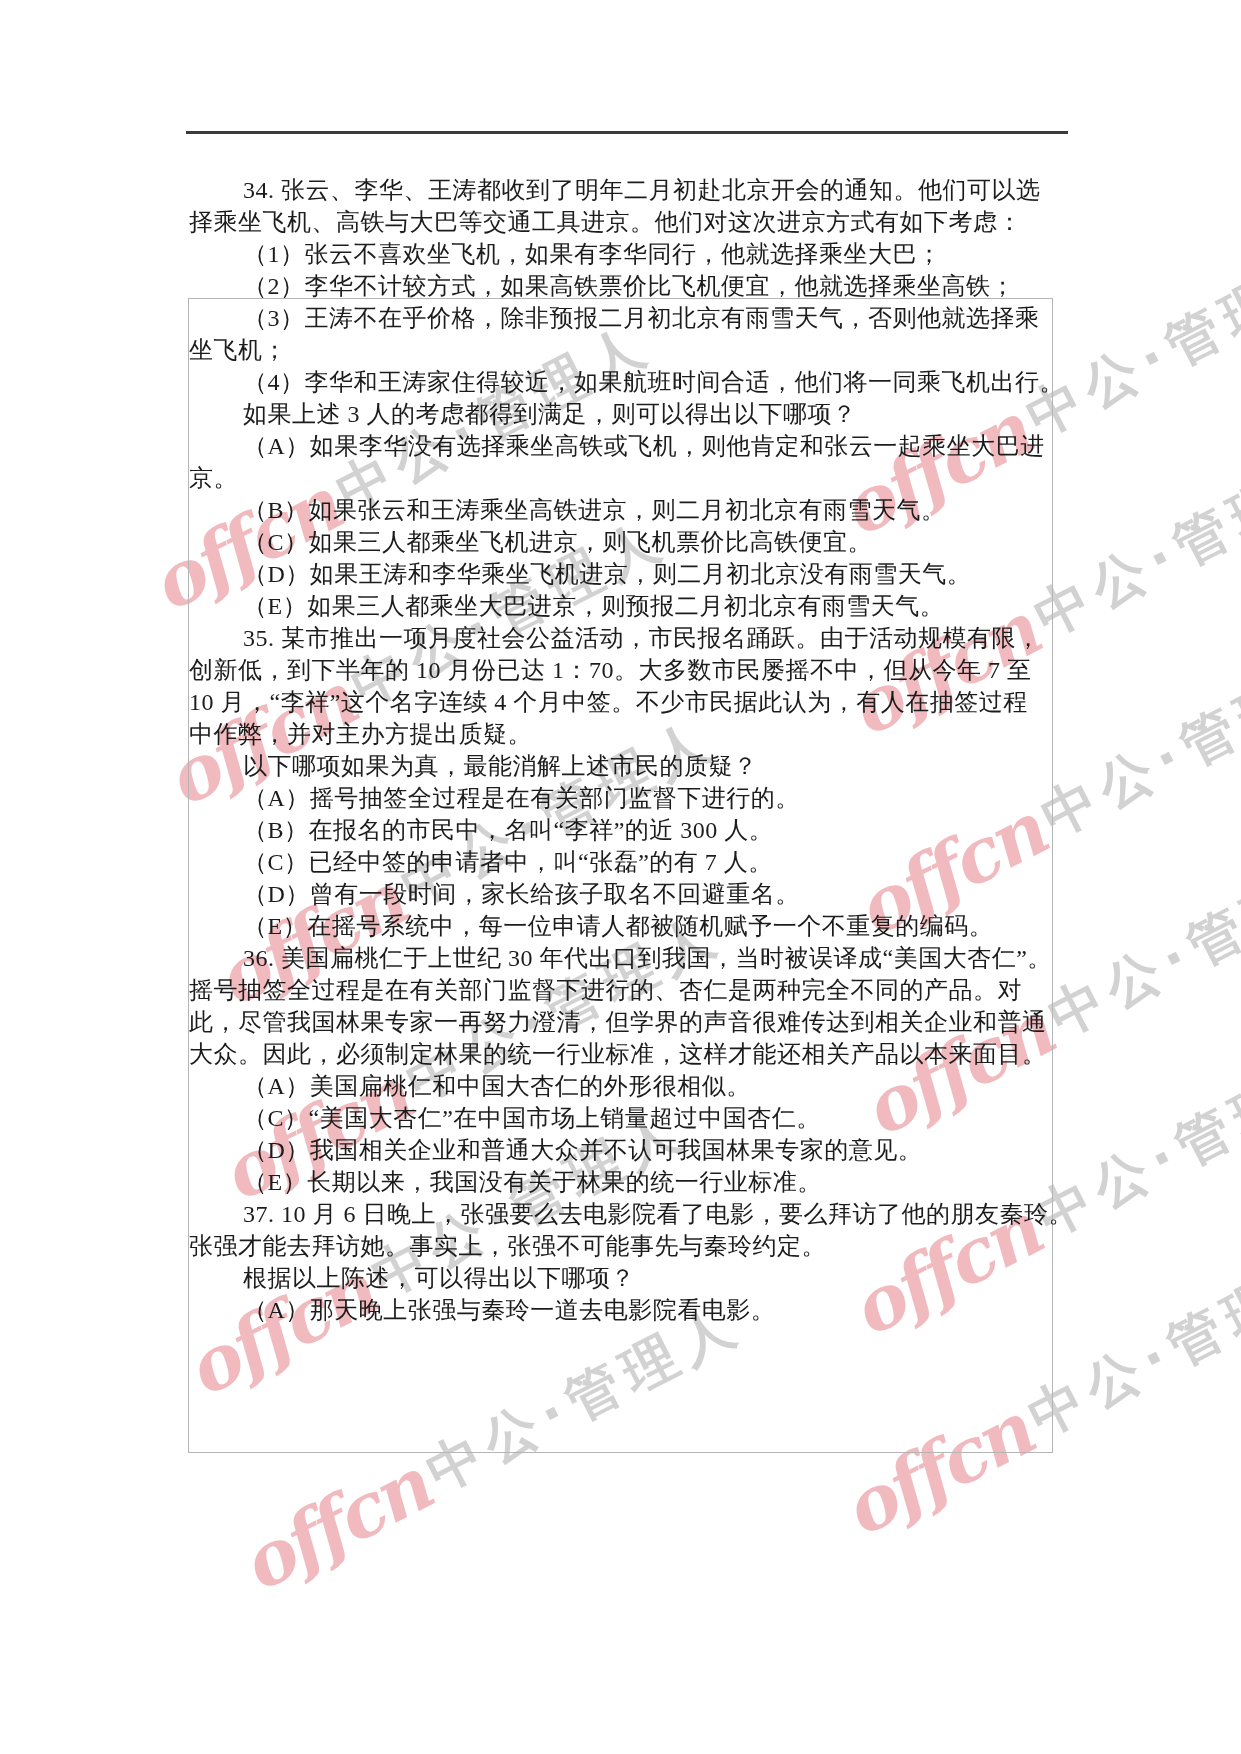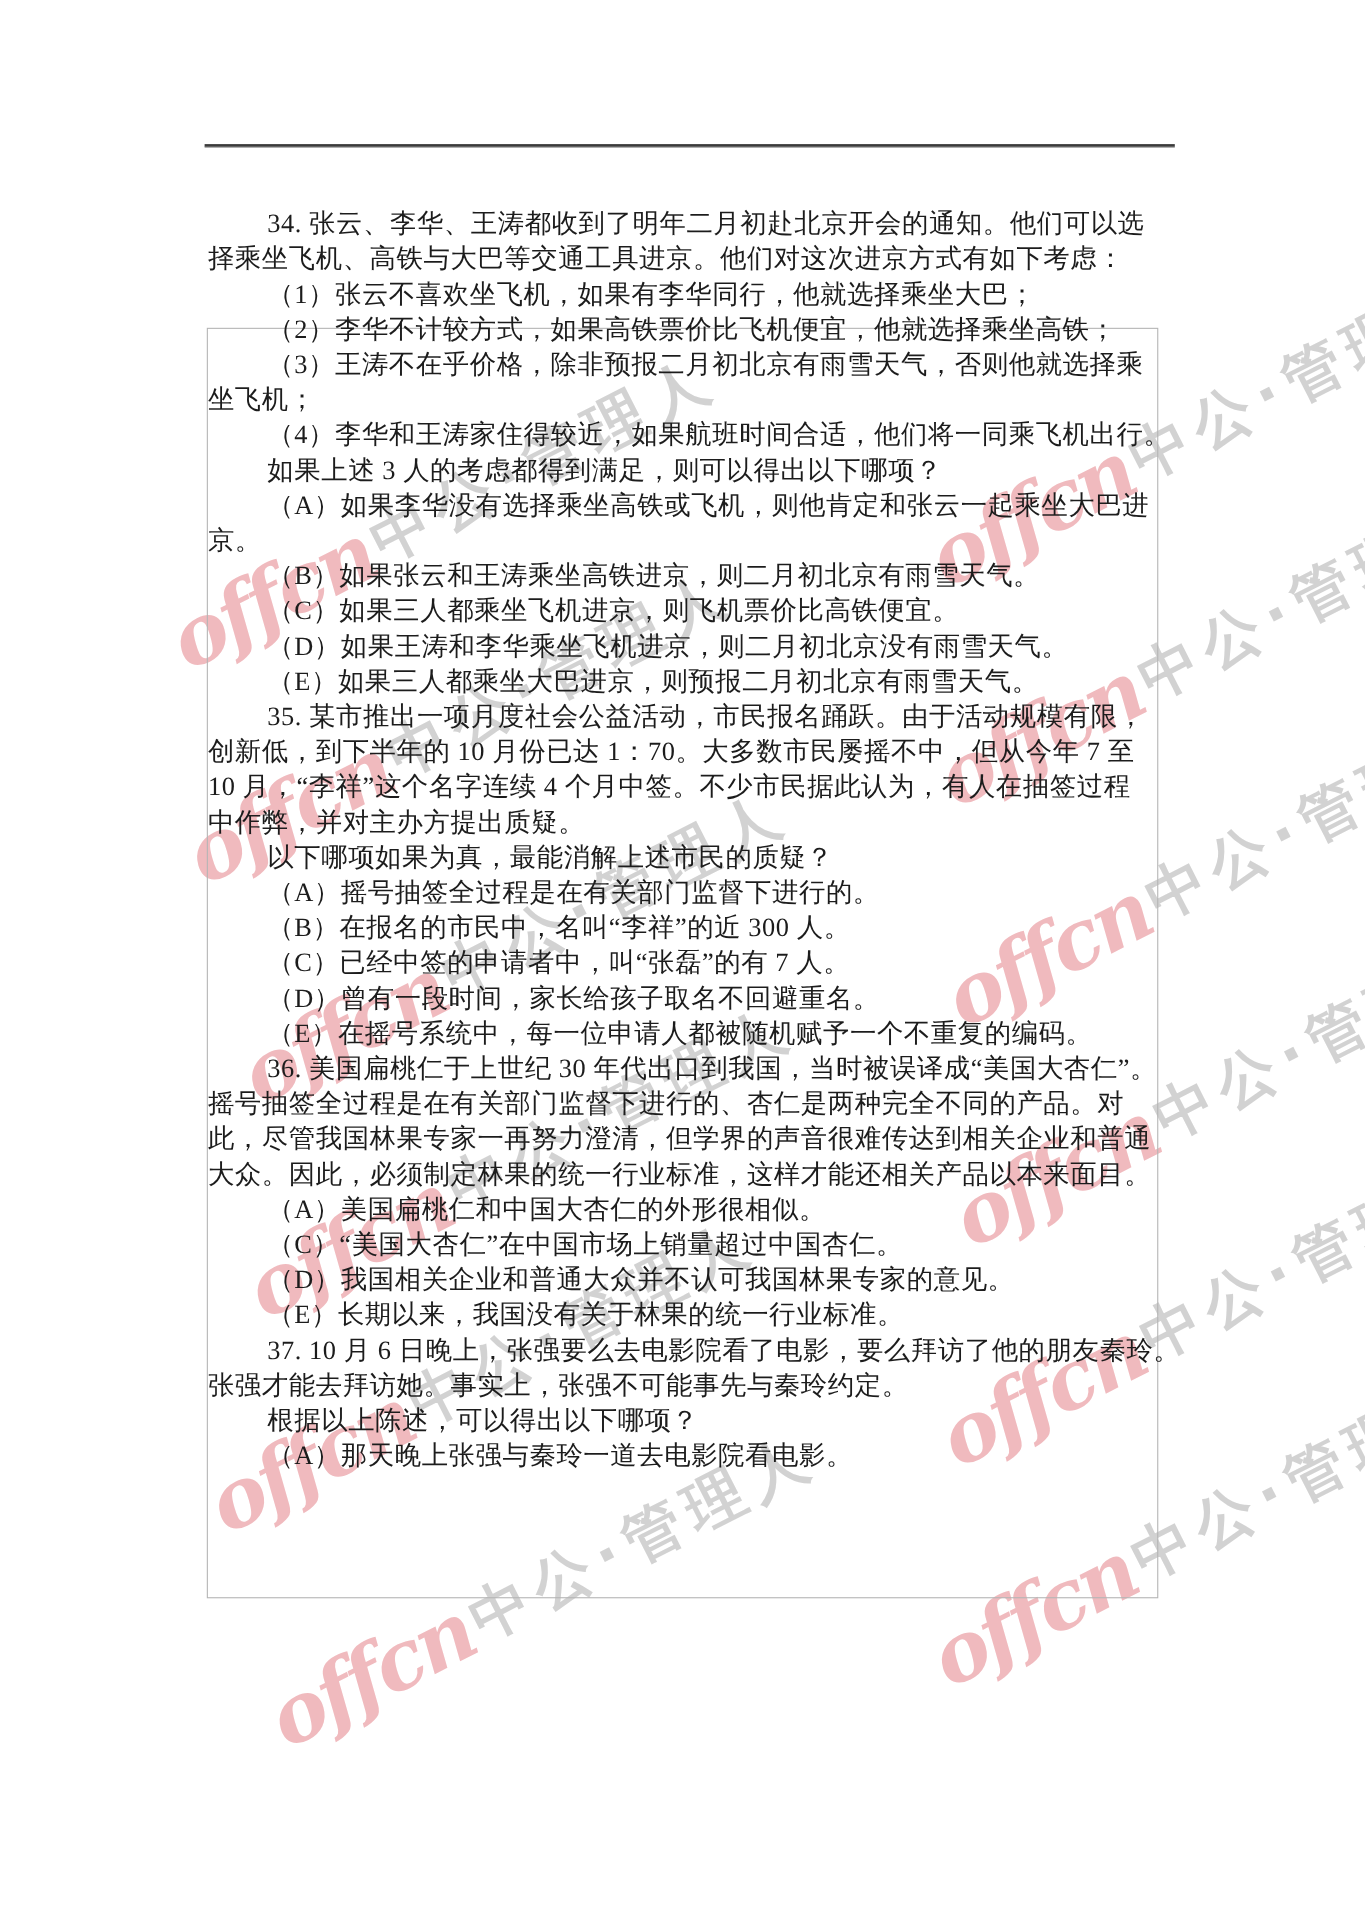--- a/index.html
+++ b/index.html
@@ -57,21 +57,21 @@
     font-weight: 600;
     font-size: 54px;
     letter-spacing: 9px;
     color: var(--wm-text-color, #cbcbcb);
     opacity: 0.85;
     vertical-align: middle;
   }
   
   .content {
     position: absolute;
-    left: 189px; top: 188px;
+    left: 189px; top: 174px;
     width: 921px;
     color: var(--text-color, #1c1c1c);
   }
   .question + .question { }
   .line {
     height: 32px;
     line-height: 32px;
     font-size: 24px;
     white-space: nowrap;
     letter-spacing: 0.5px;

